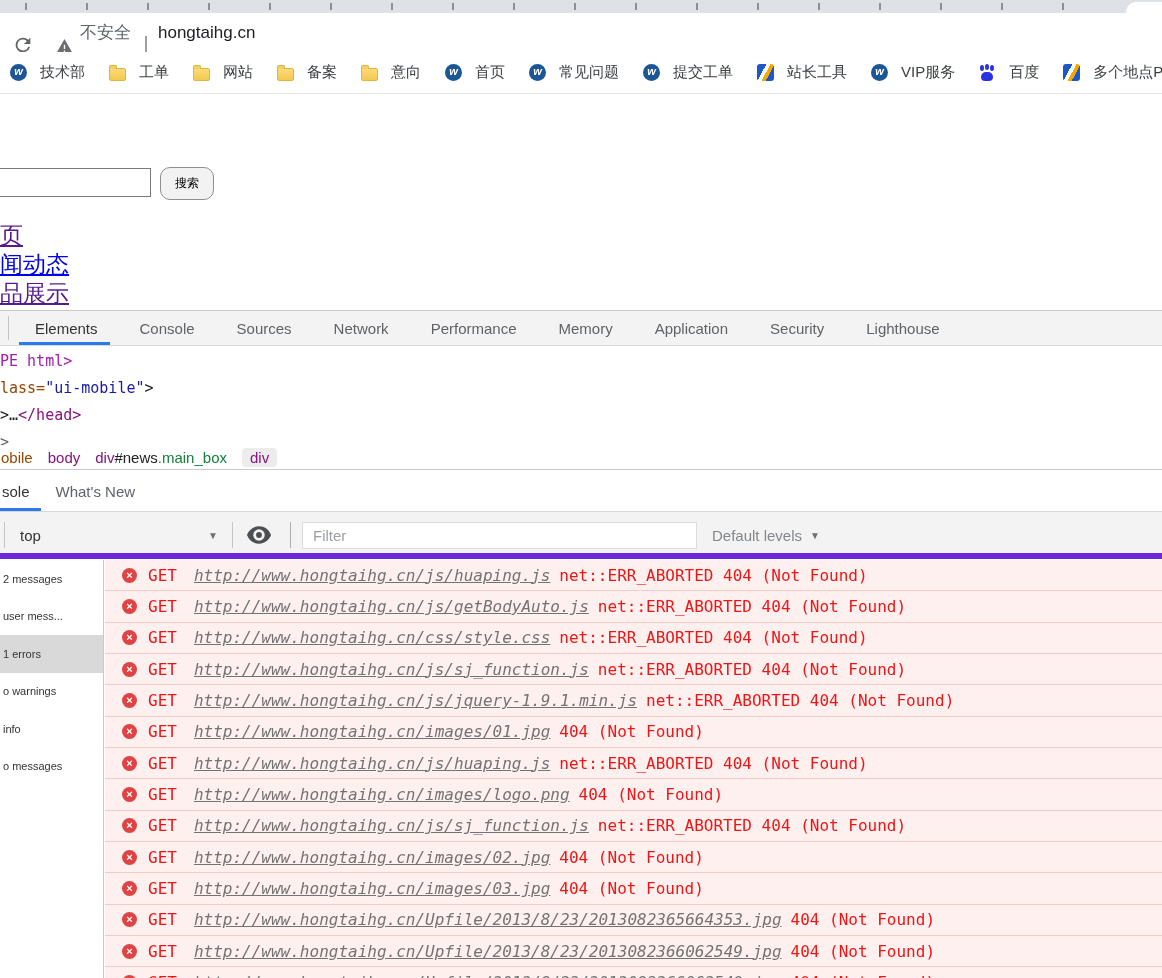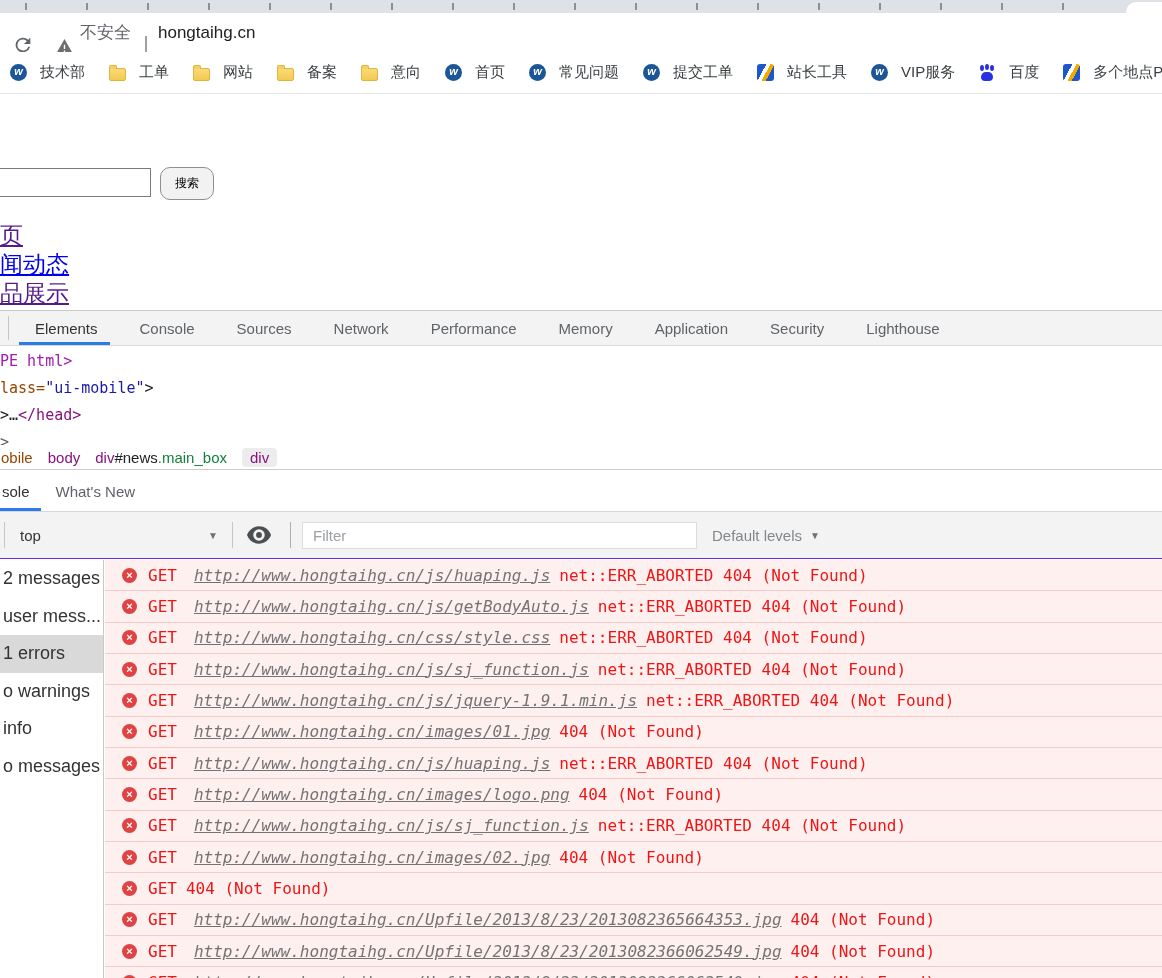--- a/index.html
+++ b/index.html
@@ -76,36 +76,36 @@
   .crumb.selected{background:#ececec;border-radius:4px;padding:1px 8px;}
 
   #drawer-tabs{left:0;top:471px;width:1162px;height:41px;background:#fff;box-sizing:border-box;
      border-bottom:1px solid #d7d7d7;display:flex;align-items:stretch;font-size:15px;}
   .drawer-tab{padding:0 13px;display:flex;align-items:center;color:#5f6368;position:relative;flex:none;}
   .drawer-tab.active{color:#333;padding-left:2px;}
   .drawer-tab.active::after{content:"";position:absolute;left:-10px;right:2px;bottom:0;height:3px;
      background:#2b7ce9;}
 
   #console-toolbar{left:0;top:512px;width:1162px;height:47px;background:#f3f3f3;box-sizing:border-box;
-     border-bottom:1px solid #6d28d9;}
+     border-bottom:6px solid #6d28d9;}
   .tb-sep{position:absolute;width:1px;height:26px;top:10px;background:#c6c6c6;}
   #ctx-label{position:absolute;left:20px;top:0;height:46px;display:flex;align-items:center;
      font-size:15px;color:#333;}
   .dd-arrow{font-size:10px;color:#6e7277;}
   #ctx-arrow{position:absolute;left:208px;top:18px;}
   #eye-btn{position:absolute;left:246px;top:14px;width:26px;height:18px;}
   #filter-input{position:absolute;left:302px;top:10px;width:395px;height:27px;border:1px solid #dcdcdc;
      background:#fff;box-sizing:border-box;font-size:15px;padding:0 10px;outline:none;
      font-family:"Liberation Sans",sans-serif;}
   #filter-input::placeholder{color:#9aa0a6;}
   #levels-btn{position:absolute;left:712px;top:0;height:46px;display:flex;align-items:center;gap:8px;
      font-size:15px;color:#82878c;}
 
   #console-sidebar{left:0;top:560px;width:104px;height:418px;background:#fff;box-sizing:border-box;
-     border-right:1px solid #c9c9c9;font-size:18px;color:#333;}
+     border-right:1px solid #c9c9c9;font-size:11px;color:#333;}
   .sb-item{height:37.5px;display:flex;align-items:center;padding-left:3px;white-space:nowrap;
      overflow:hidden;}
   .sb-item.selected{background:#d9d9d9;}
 
   #console-messages{left:105px;top:560px;width:1057px;height:418px;overflow:hidden;
      font-family:"DejaVu Sans Mono","Liberation Mono",monospace;font-size:16px;}
   .crow{height:31.35px;background:#fff0f0;border-bottom:1px solid #f5caca;display:flex;
      align-items:center;padding-left:17px;box-sizing:border-box;white-space:pre;}
   .err-icon{width:15px;height:15px;border-radius:50%;background:#e04343;color:#fff;
      font-size:11px;line-height:15px;text-align:center;font-weight:bold;margin-right:11px;
@@ -284,19 +284,19 @@
       <div class="crow"><span class="err-icon">×</span><span class="cmethod">GET</span><span class="curl">http://www.hongtaihg.cn/js/huaping.js</span><span class="cstatus">net::ERR_ABORTED 404 (Not Found)</span></div>
       <div class="crow"><span class="err-icon">×</span><span class="cmethod">GET</span><span class="curl">http://www.hongtaihg.cn/js/getBodyAuto.js</span><span class="cstatus">net::ERR_ABORTED 404 (Not Found)</span></div>
       <div class="crow"><span class="err-icon">×</span><span class="cmethod">GET</span><span class="curl">http://www.hongtaihg.cn/css/style.css</span><span class="cstatus">net::ERR_ABORTED 404 (Not Found)</span></div>
       <div class="crow"><span class="err-icon">×</span><span class="cmethod">GET</span><span class="curl">http://www.hongtaihg.cn/js/sj_function.js</span><span class="cstatus">net::ERR_ABORTED 404 (Not Found)</span></div>
       <div class="crow"><span class="err-icon">×</span><span class="cmethod">GET</span><span class="curl">http://www.hongtaihg.cn/js/jquery-1.9.1.min.js</span><span class="cstatus">net::ERR_ABORTED 404 (Not Found)</span></div>
       <div class="crow"><span class="err-icon">×</span><span class="cmethod">GET</span><span class="curl">http://www.hongtaihg.cn/images/01.jpg</span><span class="cstatus">404 (Not Found)</span></div>
       <div class="crow"><span class="err-icon">×</span><span class="cmethod">GET</span><span class="curl">http://www.hongtaihg.cn/js/huaping.js</span><span class="cstatus">net::ERR_ABORTED 404 (Not Found)</span></div>
       <div class="crow"><span class="err-icon">×</span><span class="cmethod">GET</span><span class="curl">http://www.hongtaihg.cn/images/logo.png</span><span class="cstatus">404 (Not Found)</span></div>
       <div class="crow"><span class="err-icon">×</span><span class="cmethod">GET</span><span class="curl">http://www.hongtaihg.cn/js/sj_function.js</span><span class="cstatus">net::ERR_ABORTED 404 (Not Found)</span></div>
       <div class="crow"><span class="err-icon">×</span><span class="cmethod">GET</span><span class="curl">http://www.hongtaihg.cn/images/02.jpg</span><span class="cstatus">404 (Not Found)</span></div>
-      <div class="crow"><span class="err-icon">×</span><span class="cmethod">GET</span><span class="cstatus">404 (Not Found)</span></div>
+      <div class="crow"><span class="err-icon">×</span><span class="cmethod">GET</span><span class="curl">http://www.hongtaihg.cn/images/03.jpg</span><span class="cstatus">404 (Not Found)</span></div>
       <div class="crow"><span class="err-icon">×</span><span class="cmethod">GET</span><span class="curl">http://www.hongtaihg.cn/Upfile/2013/8/23/2013082365664353.jpg</span><span class="cstatus">404 (Not Found)</span></div>
       <div class="crow"><span class="err-icon">×</span><span class="cmethod">GET</span><span class="curl">http://www.hongtaihg.cn/Upfile/2013/8/23/2013082366062549.jpg</span><span class="cstatus">404 (Not Found)</span></div>
       <div class="crow"><span class="err-icon">×</span><span class="cmethod">GET</span><span class="curl">http://www.hongtaihg.cn/Upfile/2013/8/23/2013082366062549.jpg</span><span class="cstatus">404 (Not Found)</span></div>
     </div>
 
 </div>
 
 </body></html>

